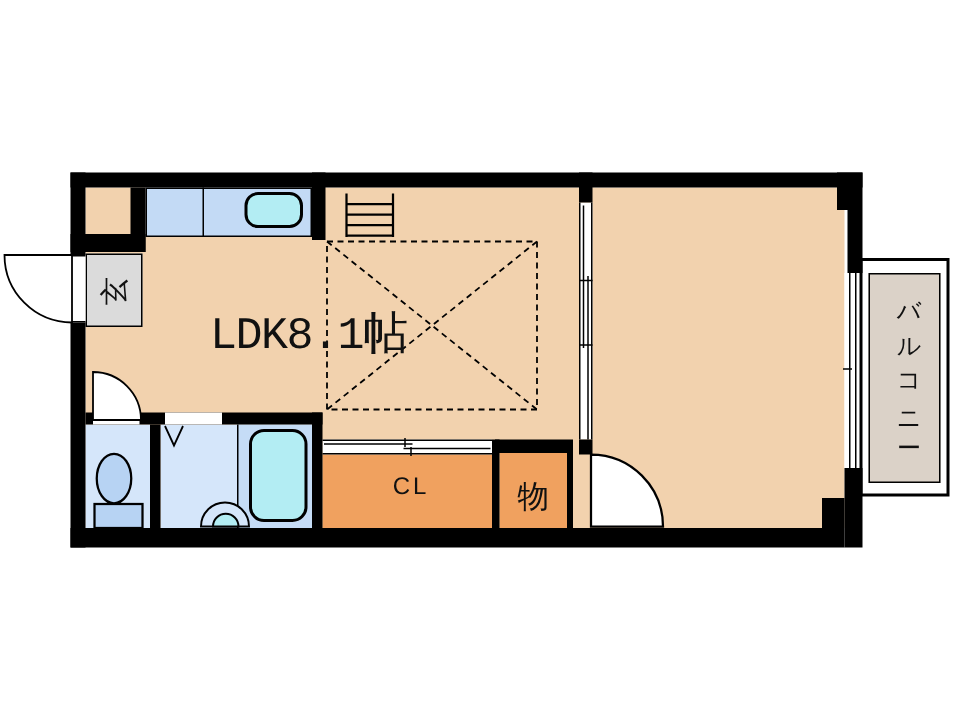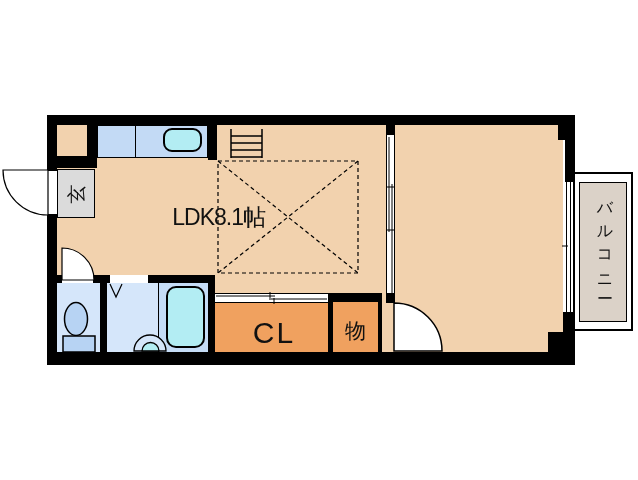--- a/index.html
+++ b/index.html
@@ -120,17 +120,17 @@
       <line x1="274" y1="298" x2="274" y2="304"></line>
     </g>
 
     <g stroke="#000" stroke-width="1">
       <line x1="566.5" y1="182" x2="566.5" y2="312"></line>
       <line x1="570.5" y1="182" x2="570.5" y2="312"></line>
       <line x1="562" y1="246" x2="568" y2="246"></line>
     </g>
   </svg>
 
-  <div class="lbl" style="left:140px;top:202px;width:125px;text-align:right;font-size:23px;letter-spacing:-1px;">LDK8.1帖</div>
-  <div class="lbl" style="left:215px;top:316px;width:118px;text-align:center;font-size:30px;letter-spacing:2px;">CL</div>
+  <div class="lbl" style="left:140px;top:202px;width:125px;text-align:center;font-size:30px;letter-spacing:-1px;font-family:Liberation Mono, monospace;">LDK8.1帖</div>
+  <div class="lbl" style="left:215px;top:316px;width:118px;text-align:center;font-size:16px;letter-spacing:2px;">CL</div>
   <div class="lbl" style="left:333px;top:317px;width:45px;text-align:center;font-size:21px;">物</div>
 
 </div>
 
 </body></html>

